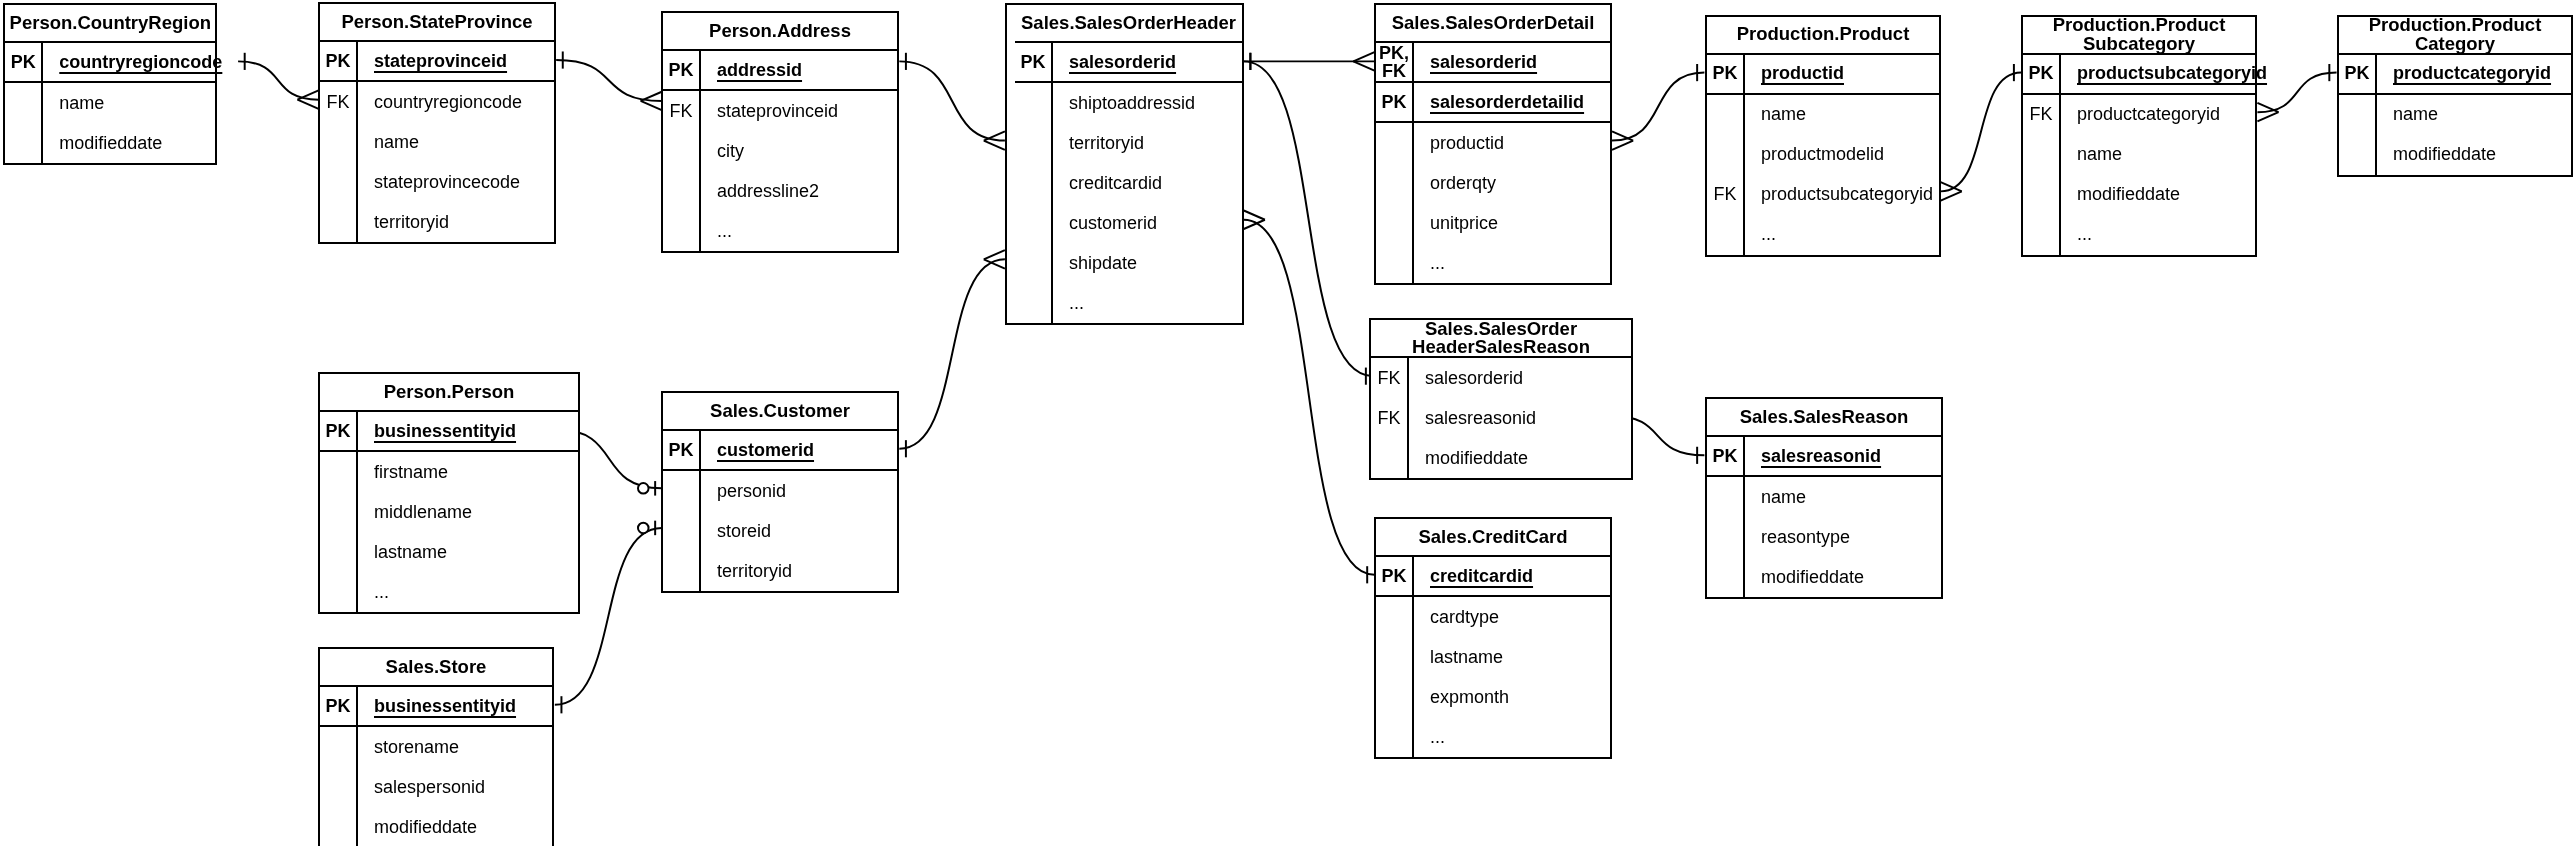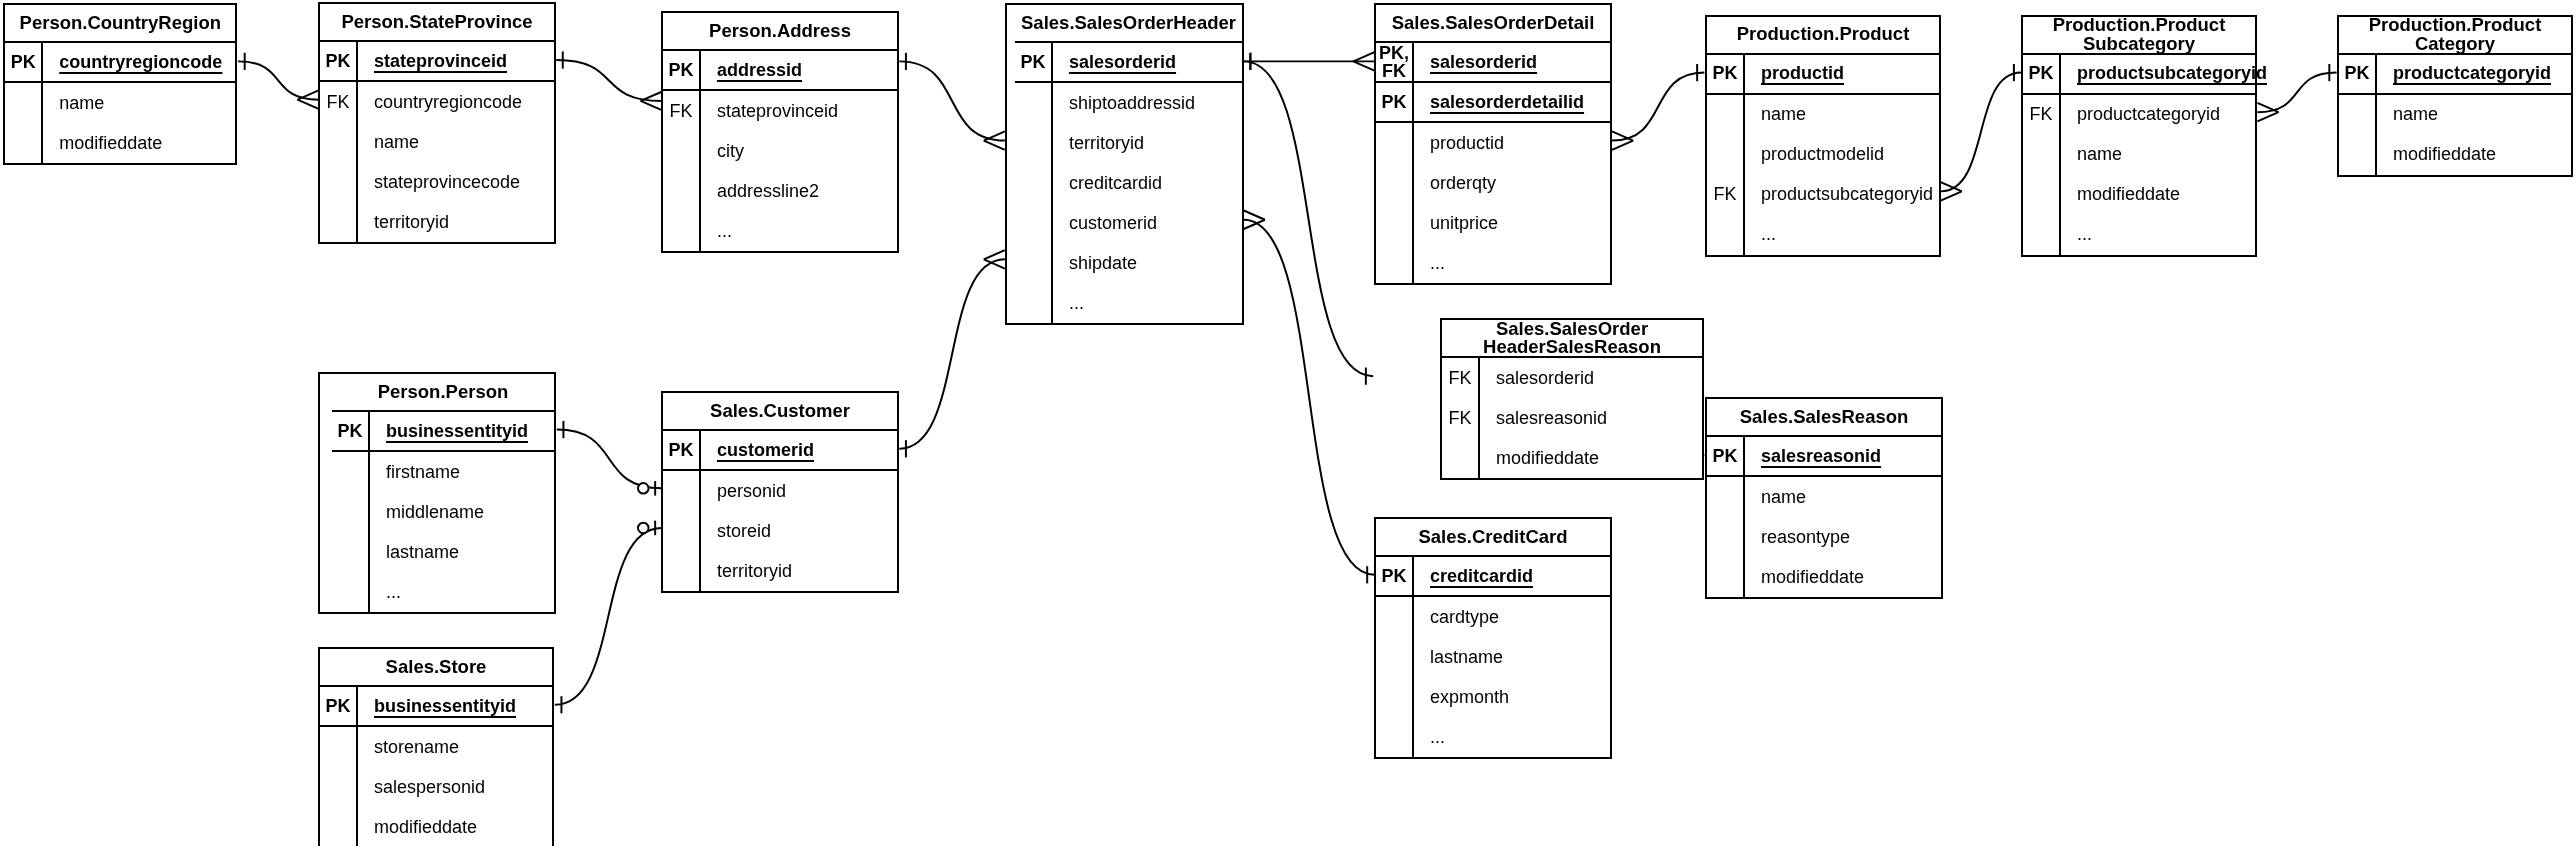--- a/index.html
+++ b/index.html
@@ -84,21 +84,21 @@
       <line x1="2972" y1="290" x2="2940" y2="304" stroke="#000000" stroke-width="3"></line>
       <line x1="3051" y1="97" x2="3051" y2="123" stroke="#000000" stroke-width="3"></line>
       <line x1="3452" y1="170" x2="3420" y2="156" stroke="#000000" stroke-width="3"></line>
       <line x1="3452" y1="170" x2="3420" y2="184" stroke="#000000" stroke-width="3"></line>
       <line x1="3529" y1="97" x2="3529" y2="123" stroke="#000000" stroke-width="3"></line>
       <line x1="2472" y1="630" x2="2440" y2="616" stroke="#000000" stroke-width="3"></line>
       <line x1="2472" y1="630" x2="2440" y2="644" stroke="#000000" stroke-width="3"></line>
       <line x1="2571" y1="677" x2="2571" y2="703" stroke="#000000" stroke-width="3"></line>
     </svg>
   <div id="entities-root">
-      <div class="entity" style="left: 3.3px; top: 3.3px; width: 234px;">
+      <div class="entity" style="left: 3.3px; top: 3.3px; width: 214px;">
         <div class="entity-title">Person.CountryRegion</div>
         <div class="row keyrow">
           <div class="cell-key bold">PK</div>
           <div class="cell-name pk">countryregioncode</div>
         </div>
         <div class="row">
           <div class="cell-key"></div>
           <div class="cell-name">name</div>
         </div>
         <div class="row">
@@ -267,21 +267,21 @@
         </div>
         <div class="row">
           <div class="cell-key"></div>
           <div class="cell-name">name</div>
         </div>
         <div class="row">
           <div class="cell-key"></div>
           <div class="cell-name">modifieddate</div>
         </div>
       </div>
-      <div class="entity" style="left: 318px; top: 372px; width: 238px; padding-left: 12px;">
+      <div class="entity" style="left: 318px; top: 372px; width: 262px;">
         <div class="entity-title">Person.Person</div>
         <div class="row keyrow">
           <div class="cell-key bold">PK</div>
           <div class="cell-name pk">businessentityid</div>
         </div>
         <div class="row">
           <div class="cell-key"></div>
           <div class="cell-name">firstname</div>
         </div>
         <div class="row">
@@ -328,21 +328,21 @@
         </div>
         <div class="row">
           <div class="cell-key"></div>
           <div class="cell-name">salespersonid</div>
         </div>
         <div class="row">
           <div class="cell-key"></div>
           <div class="cell-name">modifieddate</div>
         </div>
       </div>
-      <div class="entity" style="left: 1440px; top: 318px; width: 264px;">
+      <div class="entity" style="left: 1369px; top: 318px; width: 264px;">
         <div class="entity-title">Sales.SalesOrder
 HeaderSalesReason</div>
         <div class="row">
           <div class="cell-key">FK</div>
           <div class="cell-name">salesorderid</div>
         </div>
         <div class="row">
           <div class="cell-key">FK</div>
           <div class="cell-name">salesreasonid</div>
         </div>

